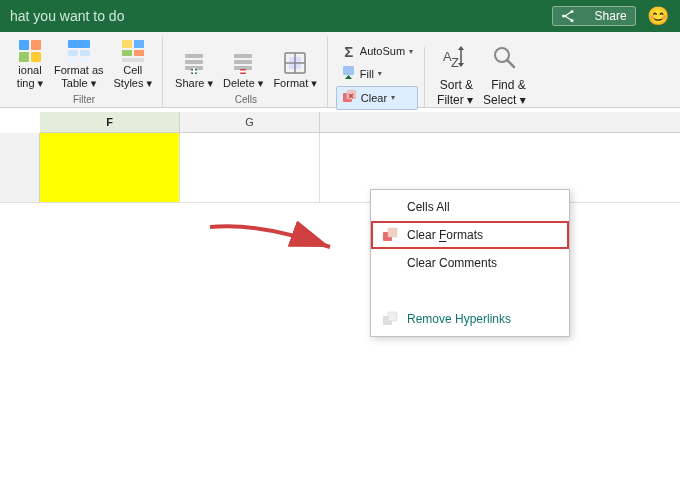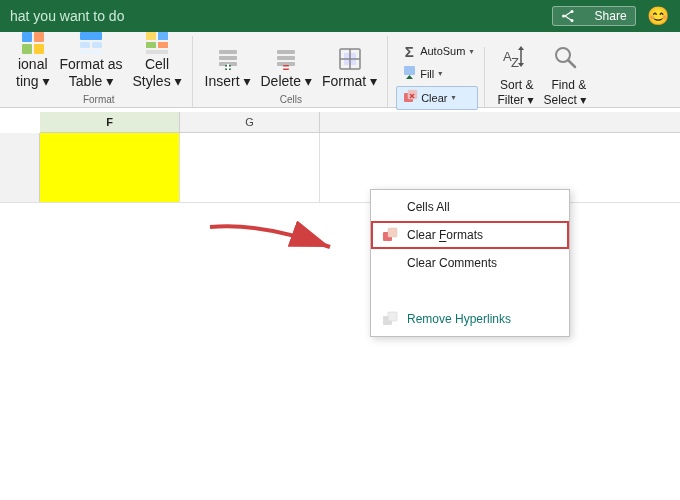--- a/index.html
+++ b/index.html
@@ -99,21 +99,21 @@
     }
     .rb .rb-icon {
       width: 28px;
       height: 28px;
       display: flex;
       align-items: center;
       justify-content: center;
       font-size: 20px;
     }
     .rb .rb-label {
-      font-size: 14px;
+      font-size: 11px;
       color: #222;
       text-align: center;
       line-height: 1.2;
       white-space: nowrap;
     }
 
     
     .rb-stack {
       display: flex;
       flex-direction: column;
@@ -335,37 +335,37 @@
                   <rect x="2" y="2" width="10" height="8" fill="#ffd966"></rect>
                   <rect x="14" y="2" width="10" height="8" fill="#66b2ff"></rect>
                   <rect x="2" y="12" width="10" height="6" fill="#99cc66"></rect>
                   <rect x="14" y="12" width="10" height="6" fill="#ff9966"></rect>
                   <rect x="2" y="20" width="22" height="4" fill="#ddd"></rect>
                 </svg>
             </div>
             <div class="rb-label">Cell<br>Styles ▾</div>
           </div>
         </div>
-        <div class="ribbon-group-label">Format</div>
+        <div class="ribbon-group-label">Filter</div>
       </div>
 
       <div class="ribbon-group">
         <div class="ribbon-group-content">
           <div class="rb">
             <div class="rb-icon">
               <svg width="26" height="26" viewBox="0 0 26 26">
                   <rect x="4" y="4" width="18" height="4" fill="#bbb" rx="1"></rect>
                   <rect x="4" y="10" width="18" height="4" fill="#bbb" rx="1"></rect>
                   <rect x="4" y="16" width="18" height="4" fill="#bbb" rx="1"></rect>
                   <rect x="10" y="19" width="6" height="5" fill="#1e6c3e" rx="1"></rect>
                   <line x1="13" y1="18" x2="13" y2="25" stroke="white" stroke-width="2"></line>
                   <line x1="10" y1="21.5" x2="16" y2="21.5" stroke="white" stroke-width="2"></line>
                 </svg>
             </div>
-            <div class="rb-label">Insert ▾</div>
+            <div class="rb-label">Share ▾</div>
           </div>
           <div class="rb">
             <div class="rb-icon">
               <svg width="26" height="26" viewBox="0 0 26 26">
                   <rect x="4" y="4" width="18" height="4" fill="#bbb" rx="1"></rect>
                   <rect x="4" y="10" width="18" height="4" fill="#bbb" rx="1"></rect>
                   <rect x="4" y="16" width="18" height="4" fill="#bbb" rx="1"></rect>
                   <rect x="10" y="19" width="6" height="5" fill="#d04040" rx="1"></rect>
                   <line x1="10" y1="21.5" x2="16" y2="21.5" stroke="white" stroke-width="2"></line>
                 </svg>

